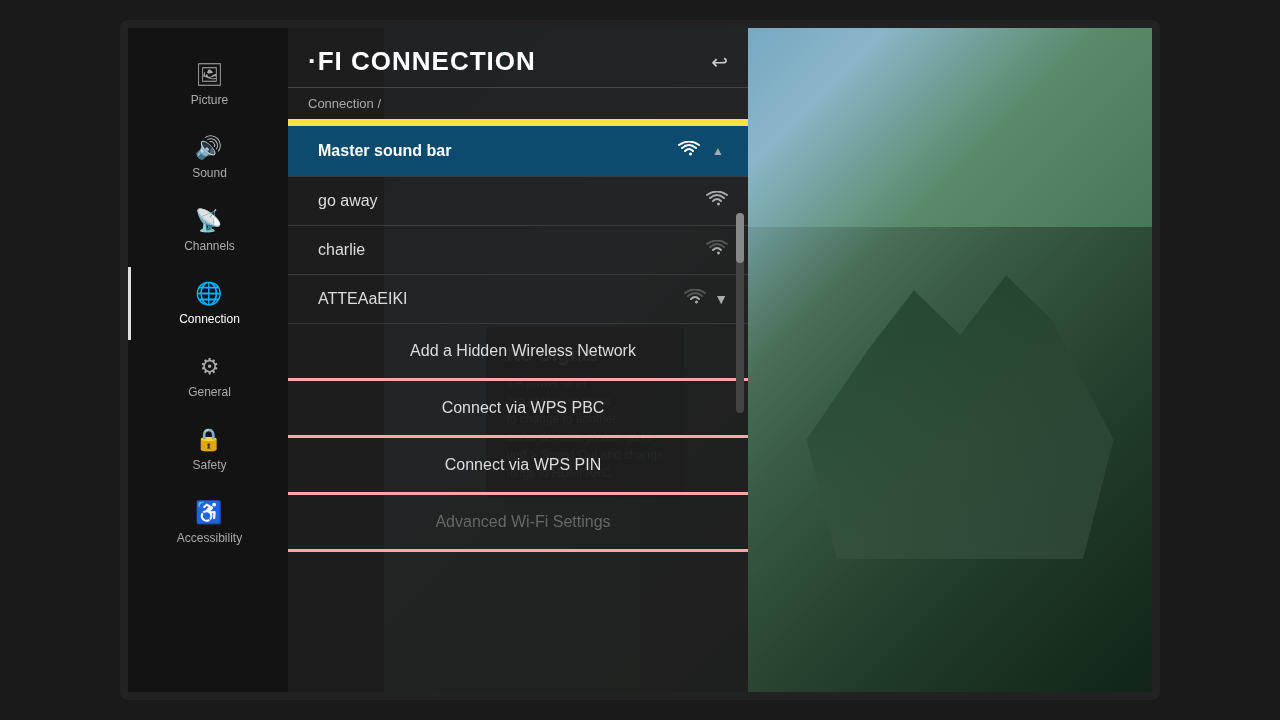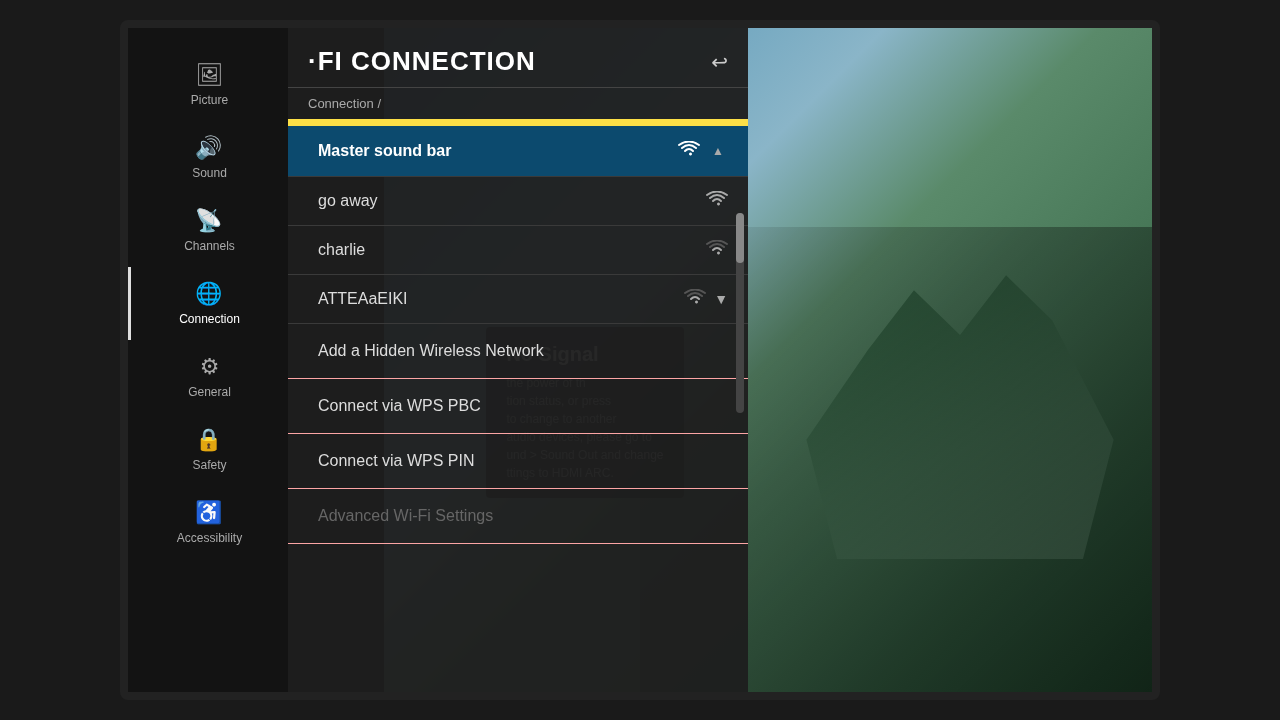--- a/index.html
+++ b/index.html
@@ -175,21 +175,22 @@
       color: #aaa;
       font-size: 14px;
     }
 
     
     .action-item {
       padding: 18px 20px 18px 30px;
       color: #ddd;
       font-size: 16px;
       cursor: pointer;
-      border-bottom: 1px solid #fca5a5;
+      border-bottom: 3px solid #fca5a5;
+      text-align: center;
     }
 
     .action-item.disabled {
       color: #666;
     }
 
     
     .no-signal-box {
       position: absolute;
       top: 45%;

